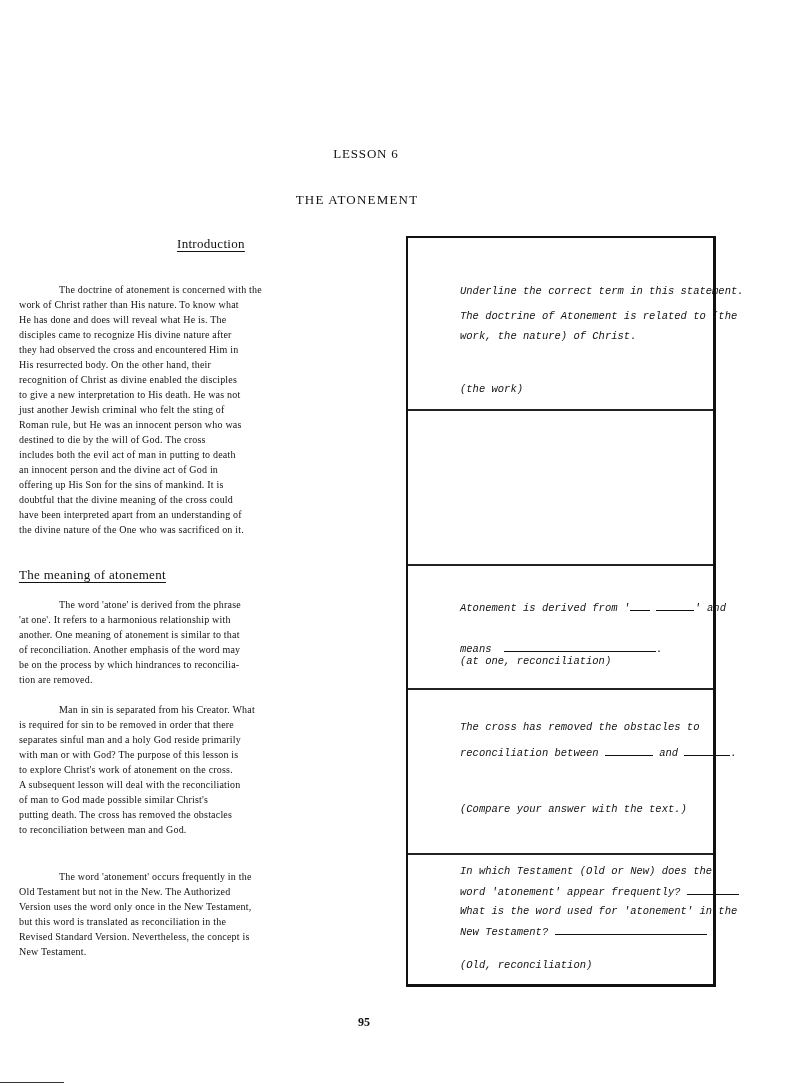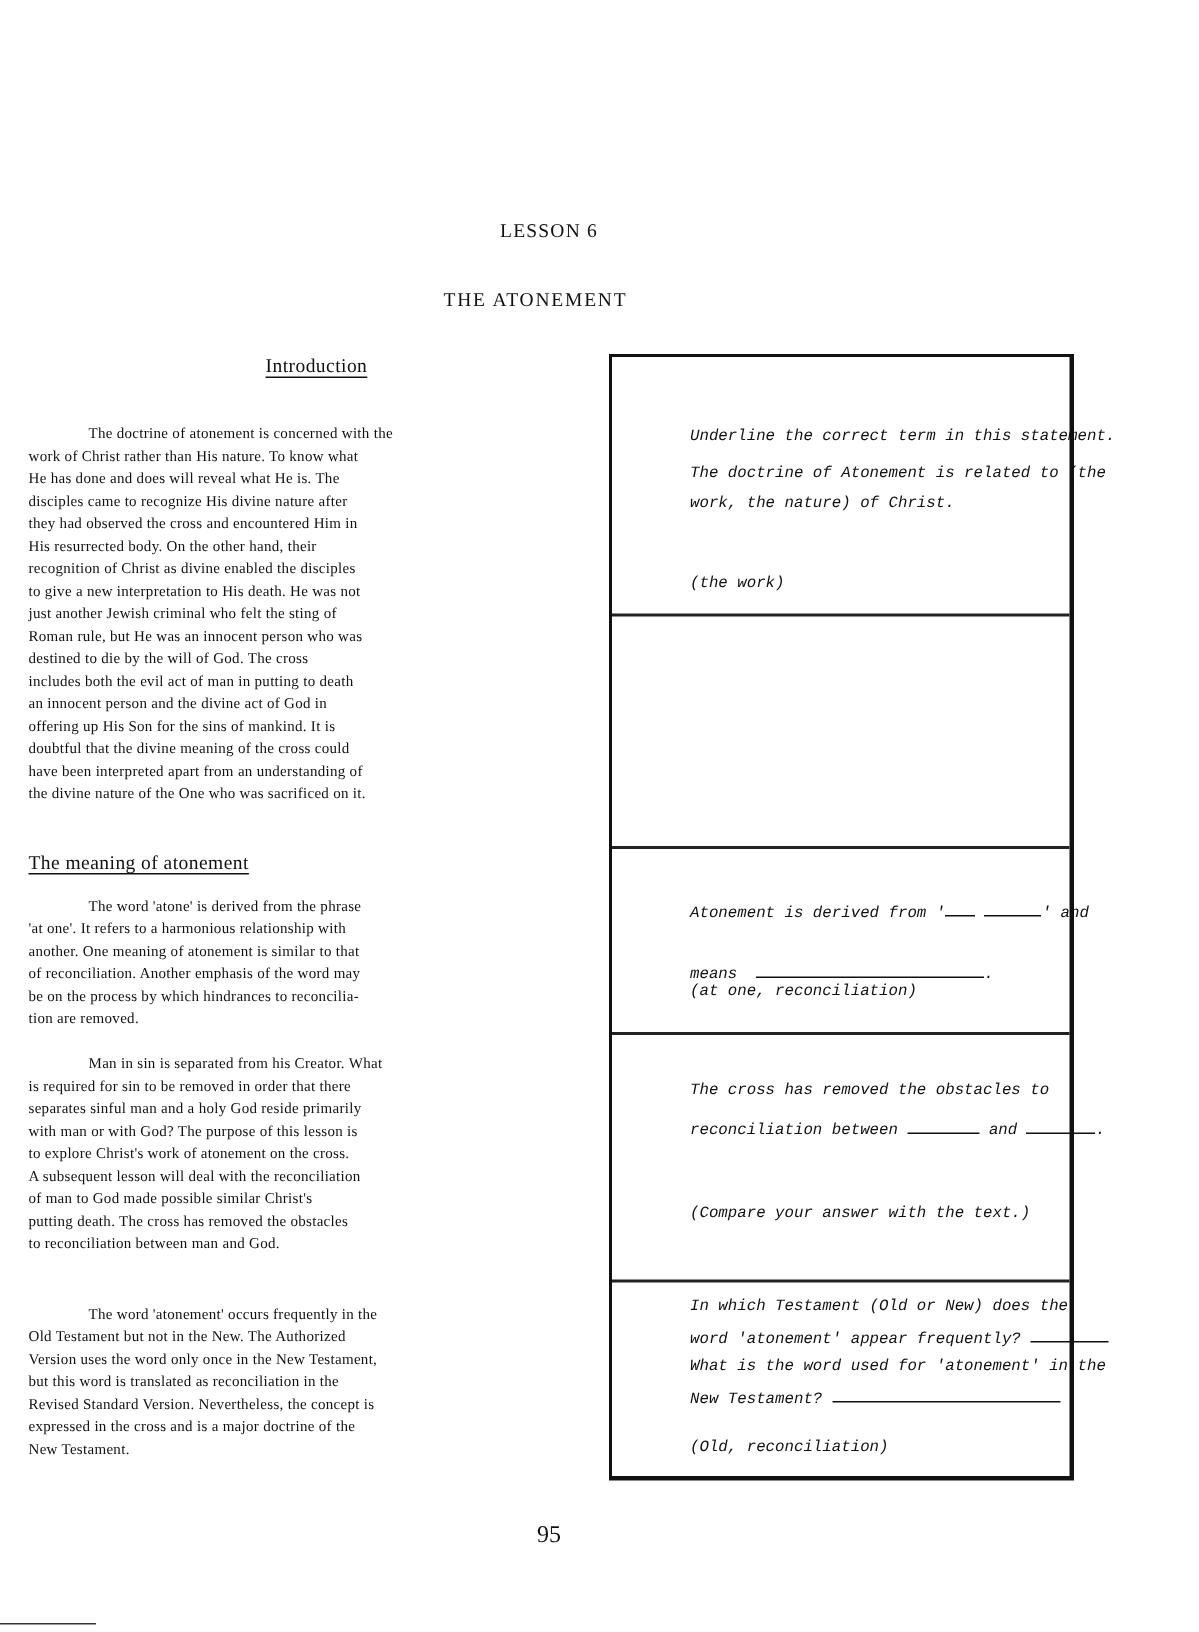--- a/index.html
+++ b/index.html
@@ -22,21 +22,21 @@
   #p3 { top: 702px; }
   #p4 { top: 869px; }
   .indent { padding-left: 40px; }
 
   
   #frame { left: 406px; top: 236px; width: 310px; height: 751px; border: 2.5px solid #111; border-right-width: 3px; border-bottom-width: 3px; box-sizing: border-box; }
   .divider { position: absolute; left: 0; right: 0; height: 0; border-top: 2px solid #222; }
   .ans { position: absolute; left: 8px; width: 300px; font-style: italic; font-size: 10.5px; line-height: 15px; white-space: nowrap; margin-left: 44px; }
   .blank { display: inline-block; border-bottom: 1px solid #111; height: 10px; vertical-align: baseline; }
 
-  #page-number { left: 358px; top: 1015px; font-size: 16px; }
+  #page-number { left: 358px; top: 1015px; font-size: 12px; font-weight: bold; }
   #footer-rule { left: 0; top: 1082px; width: 64px; height: 0; border-top: 1.5px solid #333; }
 </style>
 </head>
 <body>
 
 <div class="abs serif" id="lesson-label">LESSON 6</div>
 <div class="abs serif" id="lesson-title">THE ATONEMENT</div>
 
 <div class="abs serif heading" id="intro-heading">Introduction</div>
 
@@ -80,21 +80,20 @@
     <span class="line">of man to  God made possible similar Christ's</span>
     <span class="line">putting death.   The cross has removed the obstacles</span>
     <span class="line">to reconciliation between man and God.</span>
   </div>
 <div class="abs serif para" id="p4">
     <span class="line indent">The word 'atonement' occurs frequently in the</span>
     <span class="line">Old Testament but not in the New.   The Authorized</span>
     <span class="line">Version uses the word only once in the New Testament,</span>
     <span class="line">but this  word is translated as reconciliation in the</span>
     <span class="line">Revised Standard Version.  Nevertheless, the concept is</span>
-    <span class="line">expressed in the cross and is a major doctrine of the</span>
     <span class="line">New Testament.</span>
   </div>
 
 <div class="abs" id="frame">
 
   <div class="ans mono" style="top:46px;">Underline the correct term in this statement.</div>
   <div class="ans mono" style="top:91px;">work, the nature) of Christ.</div>
   <div class="ans mono" style="top:71px;">The doctrine of Atonement is related to (the</div>
   <div class="ans mono" style="top:144px;">(the work)</div>
   <div class="divider" style="top:171px;"></div>

